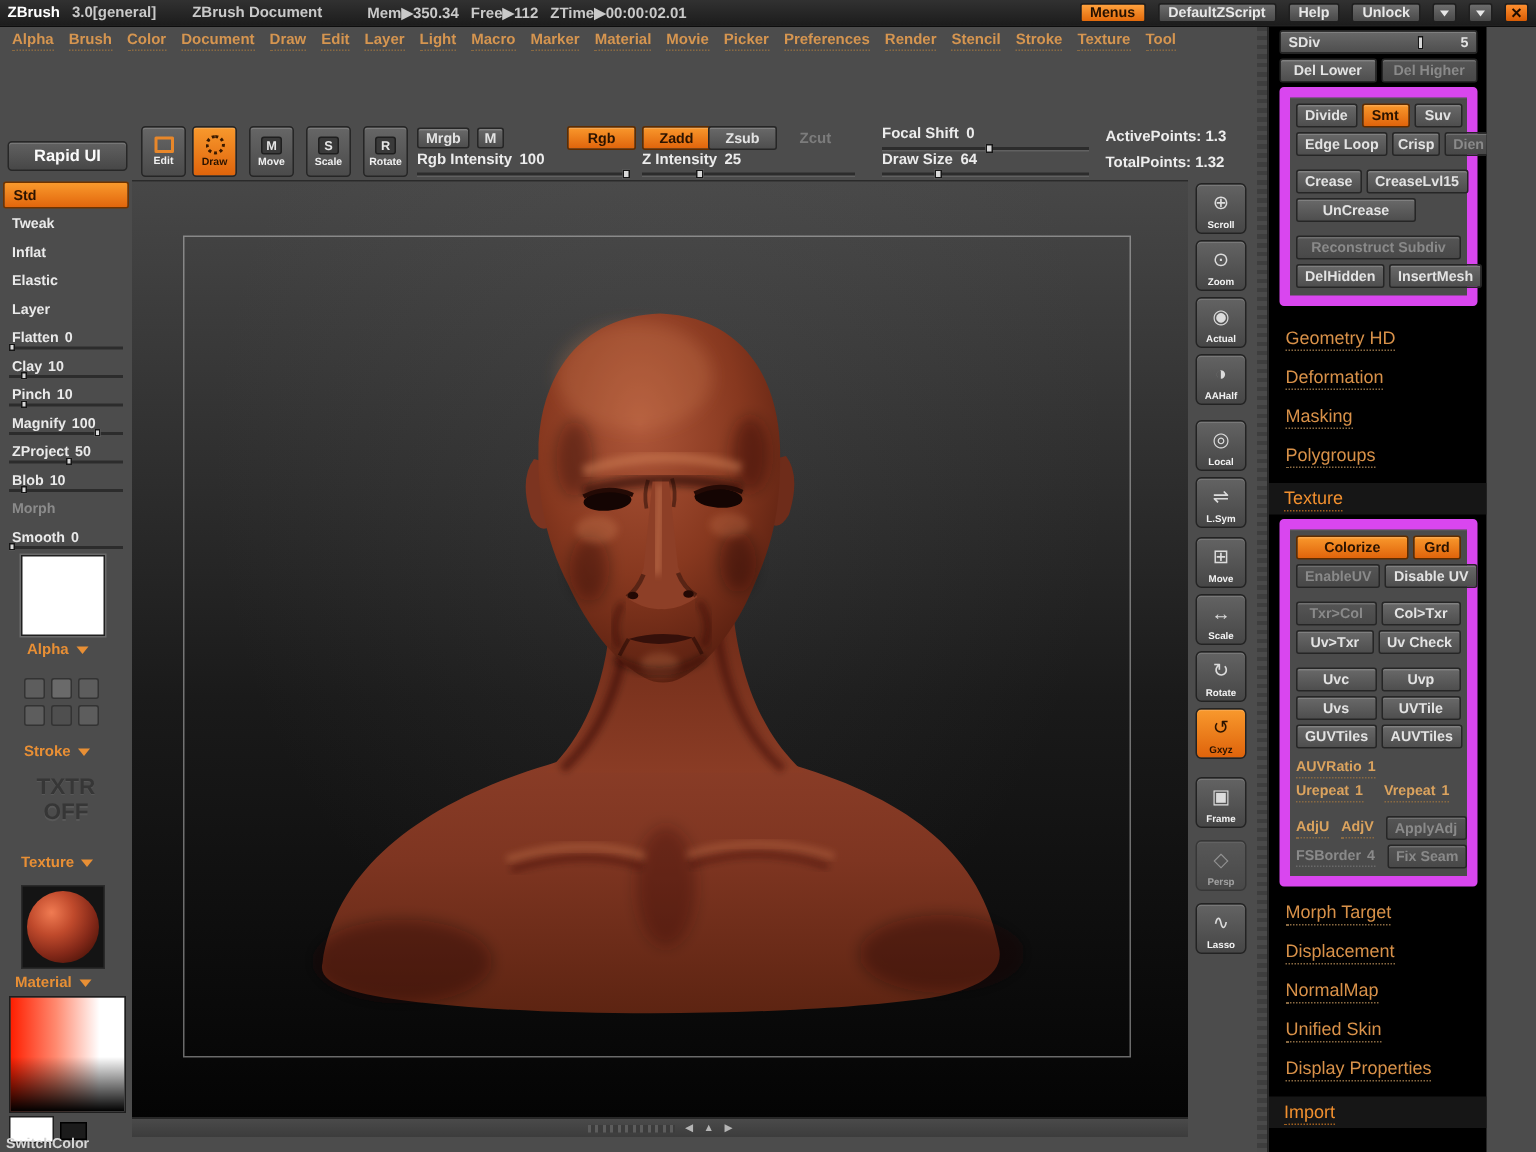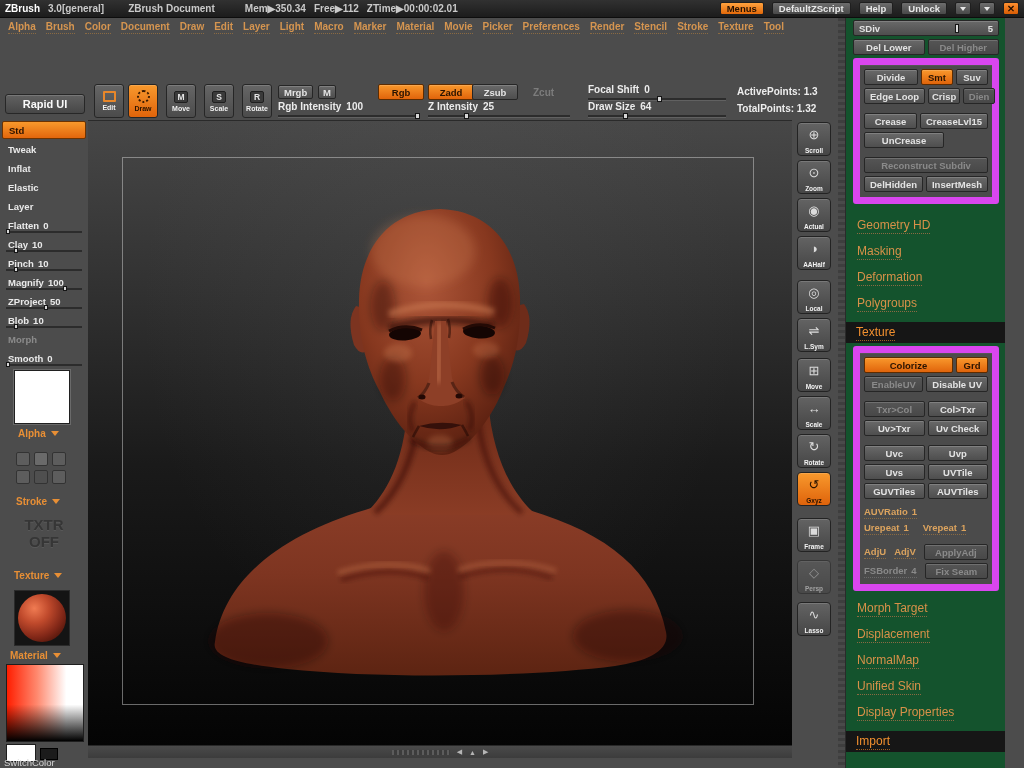--- a/index.html
+++ b/index.html
@@ -63,42 +63,42 @@
   .dots{position:absolute;left:16px;top:452px;width:56px;display:grid;grid-template-columns:repeat(3,14px);grid-gap:4px}
   .dots i{width:14px;height:14px;background:#5d5d5d;border:1px solid #333;border-radius:2px}
   .dots i:nth-child(2){background:#6a6a6a}.dots i:nth-child(5){background:#4f4f4f}
   .txtr{position:absolute;left:0;top:516px;width:88px;text-align:center;font-size:15px;font-weight:bold;color:#363636;line-height:17px;text-shadow:0 1px 0 rgba(255,255,255,.07)}
   .mat{position:absolute;left:14px;top:590px;width:56px;height:56px;background:#141414;border:1px solid #2a2a2a;display:flex;align-items:center;justify-content:center}
   .sphere{width:48px;height:48px;border-radius:50%;background:radial-gradient(circle at 34% 30%,#f07b52 0%,#c04a2c 32%,#832818 62%,#3c0e05 92%)}
   .picker{position:absolute;left:6px;top:664px;width:78px;height:78px;border:1px solid #1e1e1e;
     background:linear-gradient(to bottom,rgba(0,0,0,0) 52%,#000 100%),linear-gradient(to right,#ff1e00 0%,#ff8a70 40%,#ffffff 78%)}
   .swatch-w{position:absolute;left:6px;top:744px;width:30px;height:18px;background:#fff;border:1px solid #1e1e1e}
   .swatch-d{position:absolute;left:40px;top:748px;width:18px;height:12px;background:#1b1b1b;border:1px solid #000}
-  .switchcolor{position:absolute;left:4px;top:757px;font-size:9.5px;font-weight:normal;color:#d6d6d6}
+  .switchcolor{position:absolute;left:4px;top:757px;font-size:9.5px;font-weight:bold;color:#d6d6d6}
 
   
   .canvas{position:absolute;left:88px;top:120px;width:704px;height:625px;border-top:1px solid #2a2a2a;overflow:hidden;
     background:radial-gradient(ellipse at 50% 30%,rgba(110,110,110,.15),rgba(0,0,0,0) 60%),linear-gradient(180deg,#474747 0%,#373737 20%,#1a1a1a 55%,#040404 100%)}
   .frame{position:absolute;left:34px;top:36px;width:632px;height:548px;border:1px solid rgba(205,205,205,.5)}
   .hscroll{position:absolute;left:88px;top:745px;width:704px;height:13px;background:linear-gradient(#4a4a4a,#3c3c3c);
     border-top:1px solid #282828;display:flex;align-items:center;justify-content:center;gap:7px;font-size:7px;color:#b5b5b5}
   .scrolldots{width:58px;height:5px;background:repeating-linear-gradient(90deg,#5c5c5c 0 2px,#3c3c3c 2px 5px)}
 
   
   .nav{position:absolute;left:797px;width:34px;height:34px;border-radius:4px;background:linear-gradient(#636363,#464646);
     border:1px solid #232323;box-shadow:inset 0 1px 0 rgba(255,255,255,.14);display:flex;flex-direction:column;align-items:center;justify-content:flex-end;padding-bottom:1px}
   .nav .ic{font-size:13px;line-height:12px;color:#dcdcdc;flex:1;display:flex;align-items:center}
   .nav .lb{font-size:6.5px;font-weight:bold;color:#f2f2f2}
   .nav.orange{background:linear-gradient(#f8992d,#df630b)}
   .nav.orange .ic,.nav.orange .lb{color:#2a1300}
   .nav.dim{opacity:.5}
   .groove{position:absolute;left:838px;top:18px;width:7px;height:750px;background:repeating-linear-gradient(180deg,#3e3e3e 0 3px,#4a4a4a 3px 6px)}
 
   
-  .panel{position:absolute;left:845px;top:18px;width:160px;height:750px;background:#14532d;border-left:1px solid #2a2a2a;
+  .panel{position:absolute;left:845px;top:18px;width:146px;height:750px;background:#000000;border-left:1px solid #2a2a2a;
     padding:2px 6px 0 7px;font-size:9.5px;overflow:hidden}
   .prow{display:flex;gap:3px;margin-bottom:3px;align-items:center}
   .grow{flex:1}
   .w30{flex:0 0 32px;width:32px}
   .w34{flex:0 0 34px;width:34px}
   .w44{flex:0 0 44px;width:44px}
   .halfw{flex:0 0 80px;width:80px}
   .sp4{height:4px}.sp6{height:6px}
   .btn.sl{justify-content:space-between}
   .notch{position:absolute;top:3px;width:4px;height:9px;background:#d8d8d8;border:1px solid #161616}
@@ -503,22 +503,22 @@
         <div class="btn grow dim">Reconstruct Subdiv</div>
       </div>
       <div class="prow">
         <div class="btn grow">DelHidden</div>
         <div class="btn grow">InsertMesh</div>
       </div>
     </div>
 
     <div class="plinks">
       <div class="plinkrow"><span class="plink">Geometry HD</span></div>
+      <div class="plinkrow"><span class="plink">Deformation</span></div>
       <div class="plinkrow"><span class="plink">Masking</span></div>
-      <div class="plinkrow"><span class="plink">Deformation</span></div>
       <div class="plinkrow"><span class="plink">Polygroups</span></div>
     </div>
 
     <div class="pheader">
       <span class="plink hdr">Texture</span>
     </div>
 
     <div class="pbox">
       <div class="prow">
         <div class="btn orange grow">Colorize</div>

